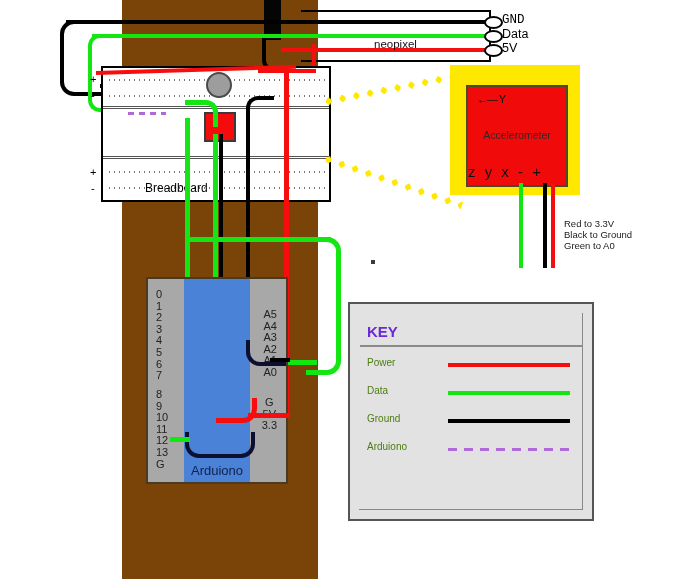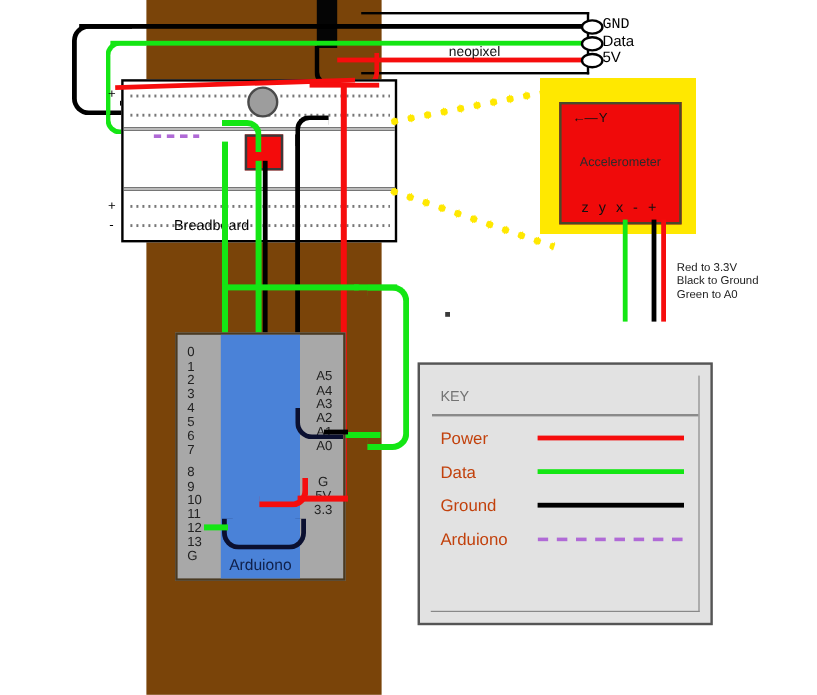--- a/index.html
+++ b/index.html
@@ -59,35 +59,35 @@
   .ard-name{position:absolute;left:0;bottom:4px;width:100%;text-align:center;font-size:13px;color:#10204a;}
   .pin-col{position:absolute;font-size:11px;color:#222;line-height:11.6px;}
   .pins-l{left:8px;}
   .pins-r{right:9px;text-align:center;}
 
   
   .accel-bg{left:450px;top:65px;width:130px;height:130px;background:#ffe800;}
   .accel{left:466px;top:85px;width:98px;height:98px;background:#f00a0a;border:2px solid #4a4a2a;}
   .accel-title{position:absolute;left:0;top:42px;width:100%;text-align:center;font-size:10.5px;color:#2b2b2b;}
   .accel-yaxis{position:absolute;left:9px;top:6px;font-size:11px;color:#111;letter-spacing:-1px;}
-  .accel-pins{position:absolute;left:0;bottom:5px;width:100%;text-align:center;font-size:12px;color:#111;letter-spacing:2.5px;}
+  .accel-pins{position:absolute;left:0;bottom:5px;width:100%;text-align:left;font-size:15px;color:#111;letter-spacing:2.5px;}
 
   .accel-note{left:564px;top:218px;font-size:9.5px;color:#1a1a1a;line-height:11px;white-space:pre;}
 
   
   .dotline{height:7px;background-image:radial-gradient(circle,#ffe800 0 3.2px,transparent 3.2px);
            background-size:14px 7px;background-repeat:repeat-x;transform-origin:0 50%;}
 
   
   .key{left:348px;top:302px;width:242px;height:215px;background:#e2e2e2;border:2px solid #555;}
   .key-inner{position:absolute;left:9px;top:9px;right:9px;bottom:9px;border:1px solid #888;border-top:none;border-left:none;}
-  .key-title{position:absolute;left:17px;top:19px;font-size:12px;font-weight:normal;color:#737373;}
+  .key-title{position:absolute;left:17px;top:19px;font-size:15px;font-weight:bold;color:#6d28d9;}
   .key-rule{position:absolute;left:10px;top:41px;width:222px;height:2px;background:#8a8a8a;}
   .key-row{position:absolute;left:17px;height:20px;}
-  .key-lbl{position:absolute;left:0;top:2px;font-size:14px;color:#c2410c;}
+  .key-lbl{position:absolute;left:0;top:2px;font-size:10px;color:#4d7c0f;}
   .key-swatch{position:absolute;left:81px;top:8px;width:122px;height:4px;}
   .key-dash{position:absolute;left:81px;top:9px;width:122px;height:3px;
        background:linear-gradient(90deg,#b06ad6 0 9px,transparent 9px 16px);background-size:16px 3px;}
   .key-cap{position:absolute;left:85px;top:-2px;width:28px;height:28px;border-radius:50%;
        background:#9d9d9d;border:2px solid #3a3a3a;}
 
   .term-lbl{font-size:12.5px;color:#000;}
   .np-lbl{left:374px;top:38px;font-size:11.5px;color:#111;}
   .artifact{left:371px;top:260px;width:4px;height:4px;background:#3a3a3a;}
 </style>

